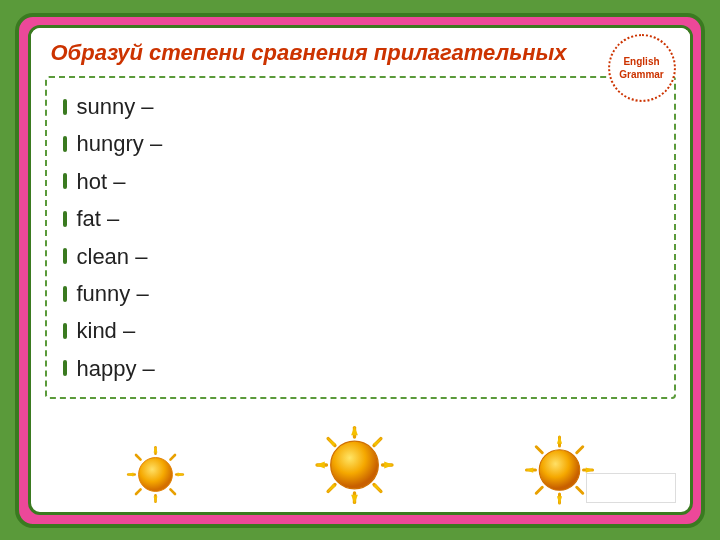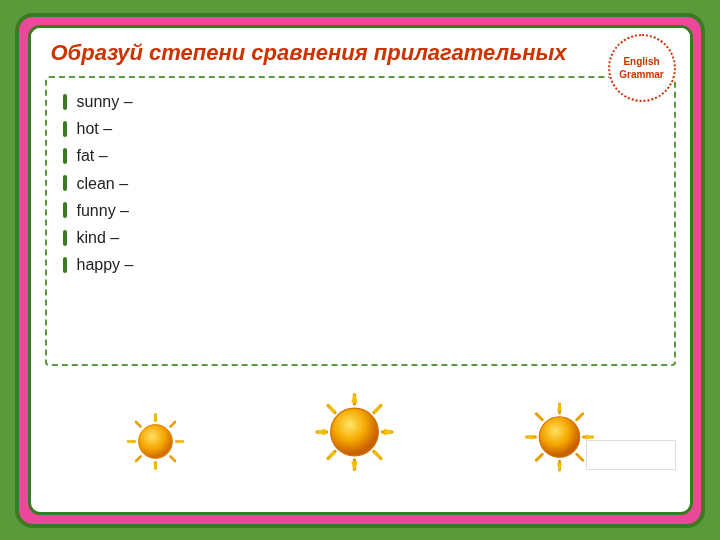--- a/index.html
+++ b/index.html
@@ -85,21 +85,21 @@
       min-height: 290px;
       background: white;
     }
 
     .word-list {
       list-style: none;
       padding: 0;
     }
 
     .word-list li {
-      font-size: 16px;
+      font-size: 22px;
       color: #222;
       line-height: 1.7;
       display: flex;
       align-items: center;
       gap: 4px;
     }
 
     .word-list li::before {
       content: '';
       display: inline-block;
@@ -152,20 +152,21 @@
       <div class="title">Образуй степени сравнения прилагательных</div>
       <div class="grammar-badge">
         <span>English</span>
         <span>Grammar</span>
       </div>
     </div>
 
     <div class="content-area">
       <ul class="word-list" id="word-list">
       <li>sunny –</li>
+          <li>hungry –</li>
           <li>hot –</li>
           <li>fat –</li>
           <li>clean –</li>
           <li>funny –</li>
           <li>kind –</li>
           <li>happy –</li>
         </ul>
     </div>
 
     <div class="bottom-area">

